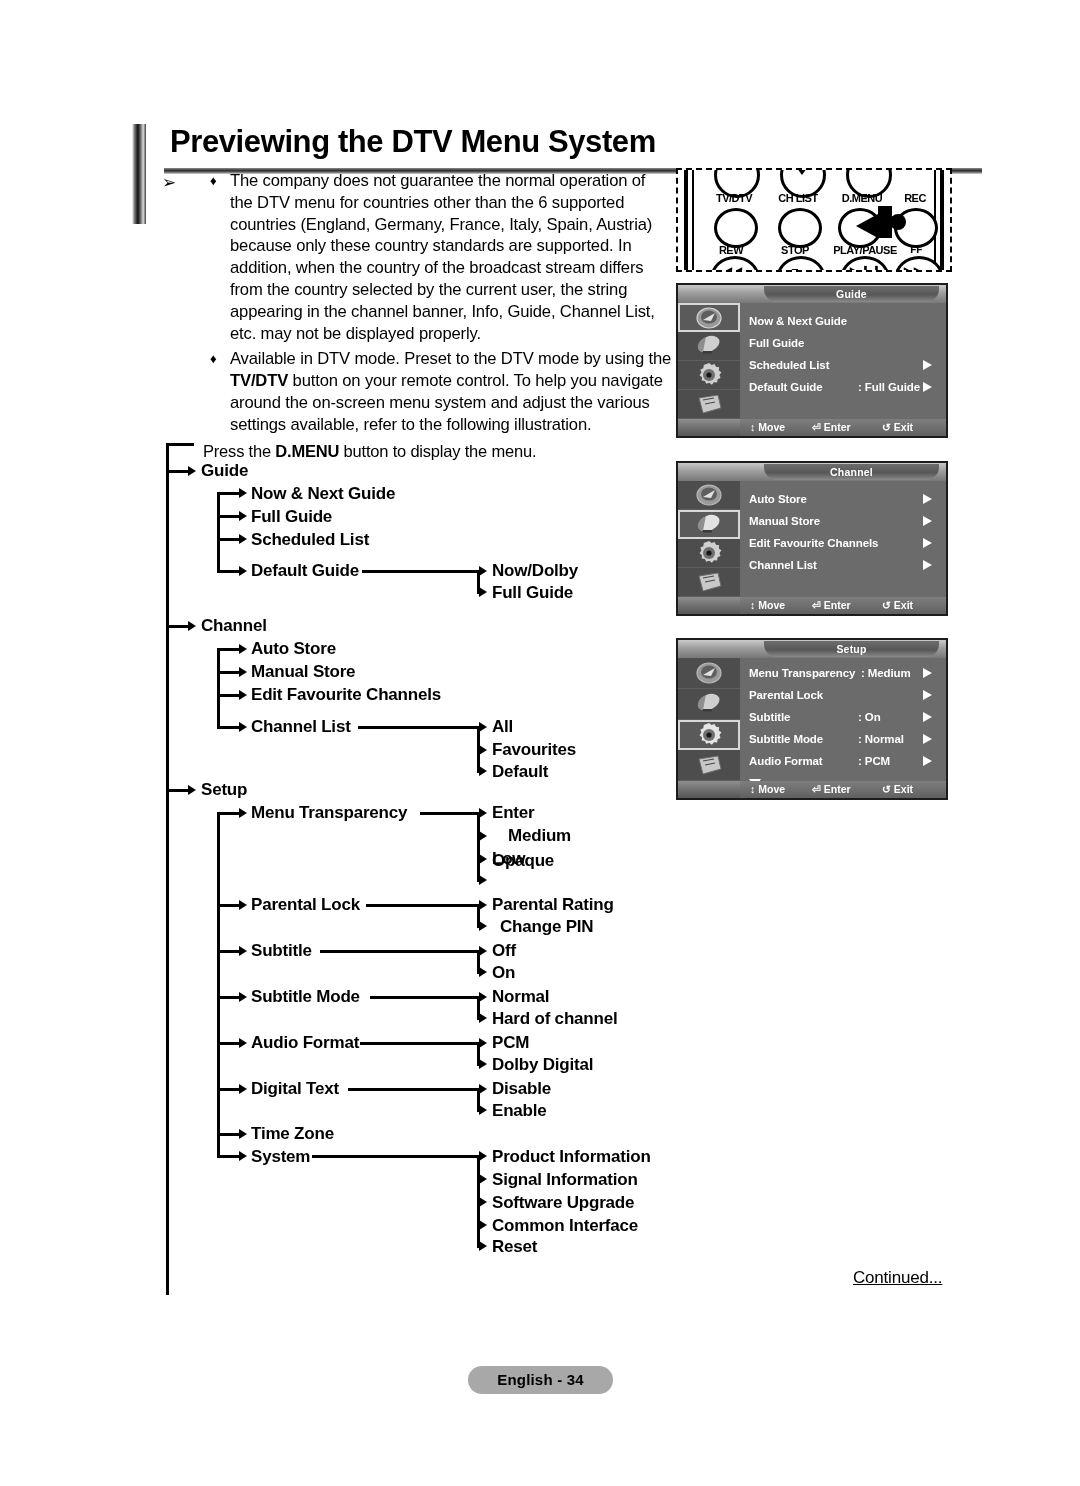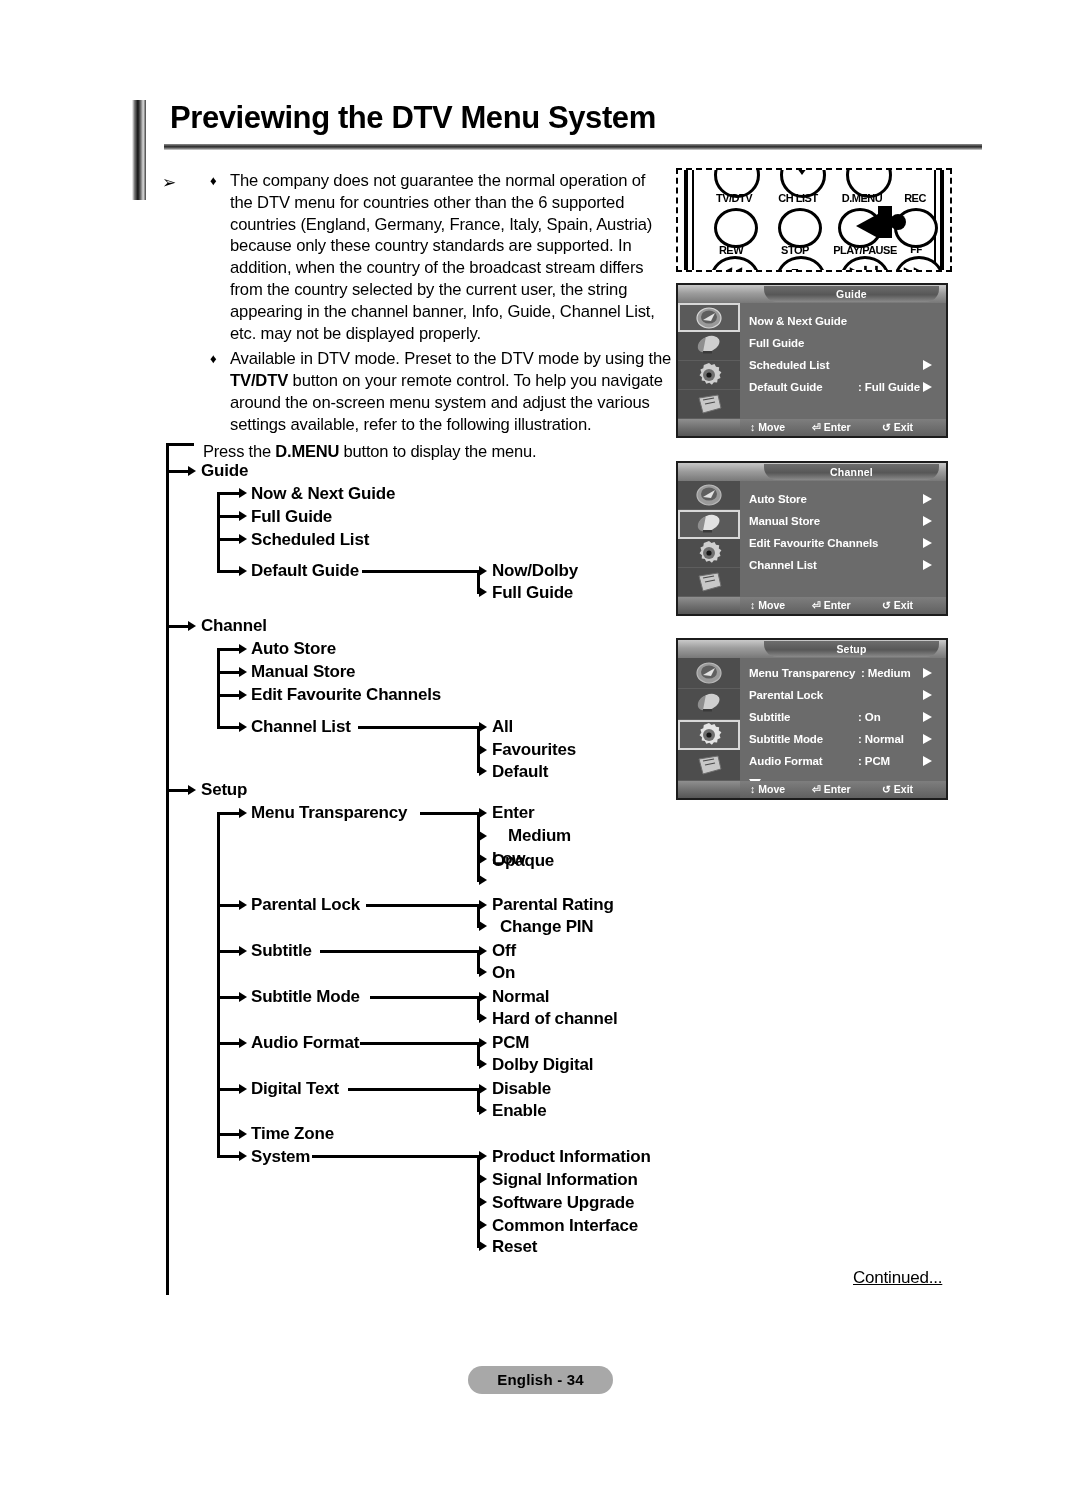--- a/index.html
+++ b/index.html
@@ -19,21 +19,21 @@
     position: absolute;
     left: 0; top: 0;
     width: 1080px;
     height: 1486px;
   }
 
   
   #title-bar {
     position: absolute;
     left: 132px;
-    top: 100px;
+    top: 124px;
     width: 820px;
     height: 52px;
   }
   #title-accent {
     position: absolute;
     left: 0px; top: 0px;
     width: 14px; height: 100px;
     background: linear-gradient(to right, #ffffff 0%, #7a7a7a 18%, #111111 42%, #6d6d6d 62%, #dcdcdc 80%, #3f3f3f 100%);
   }
   #page-title {

